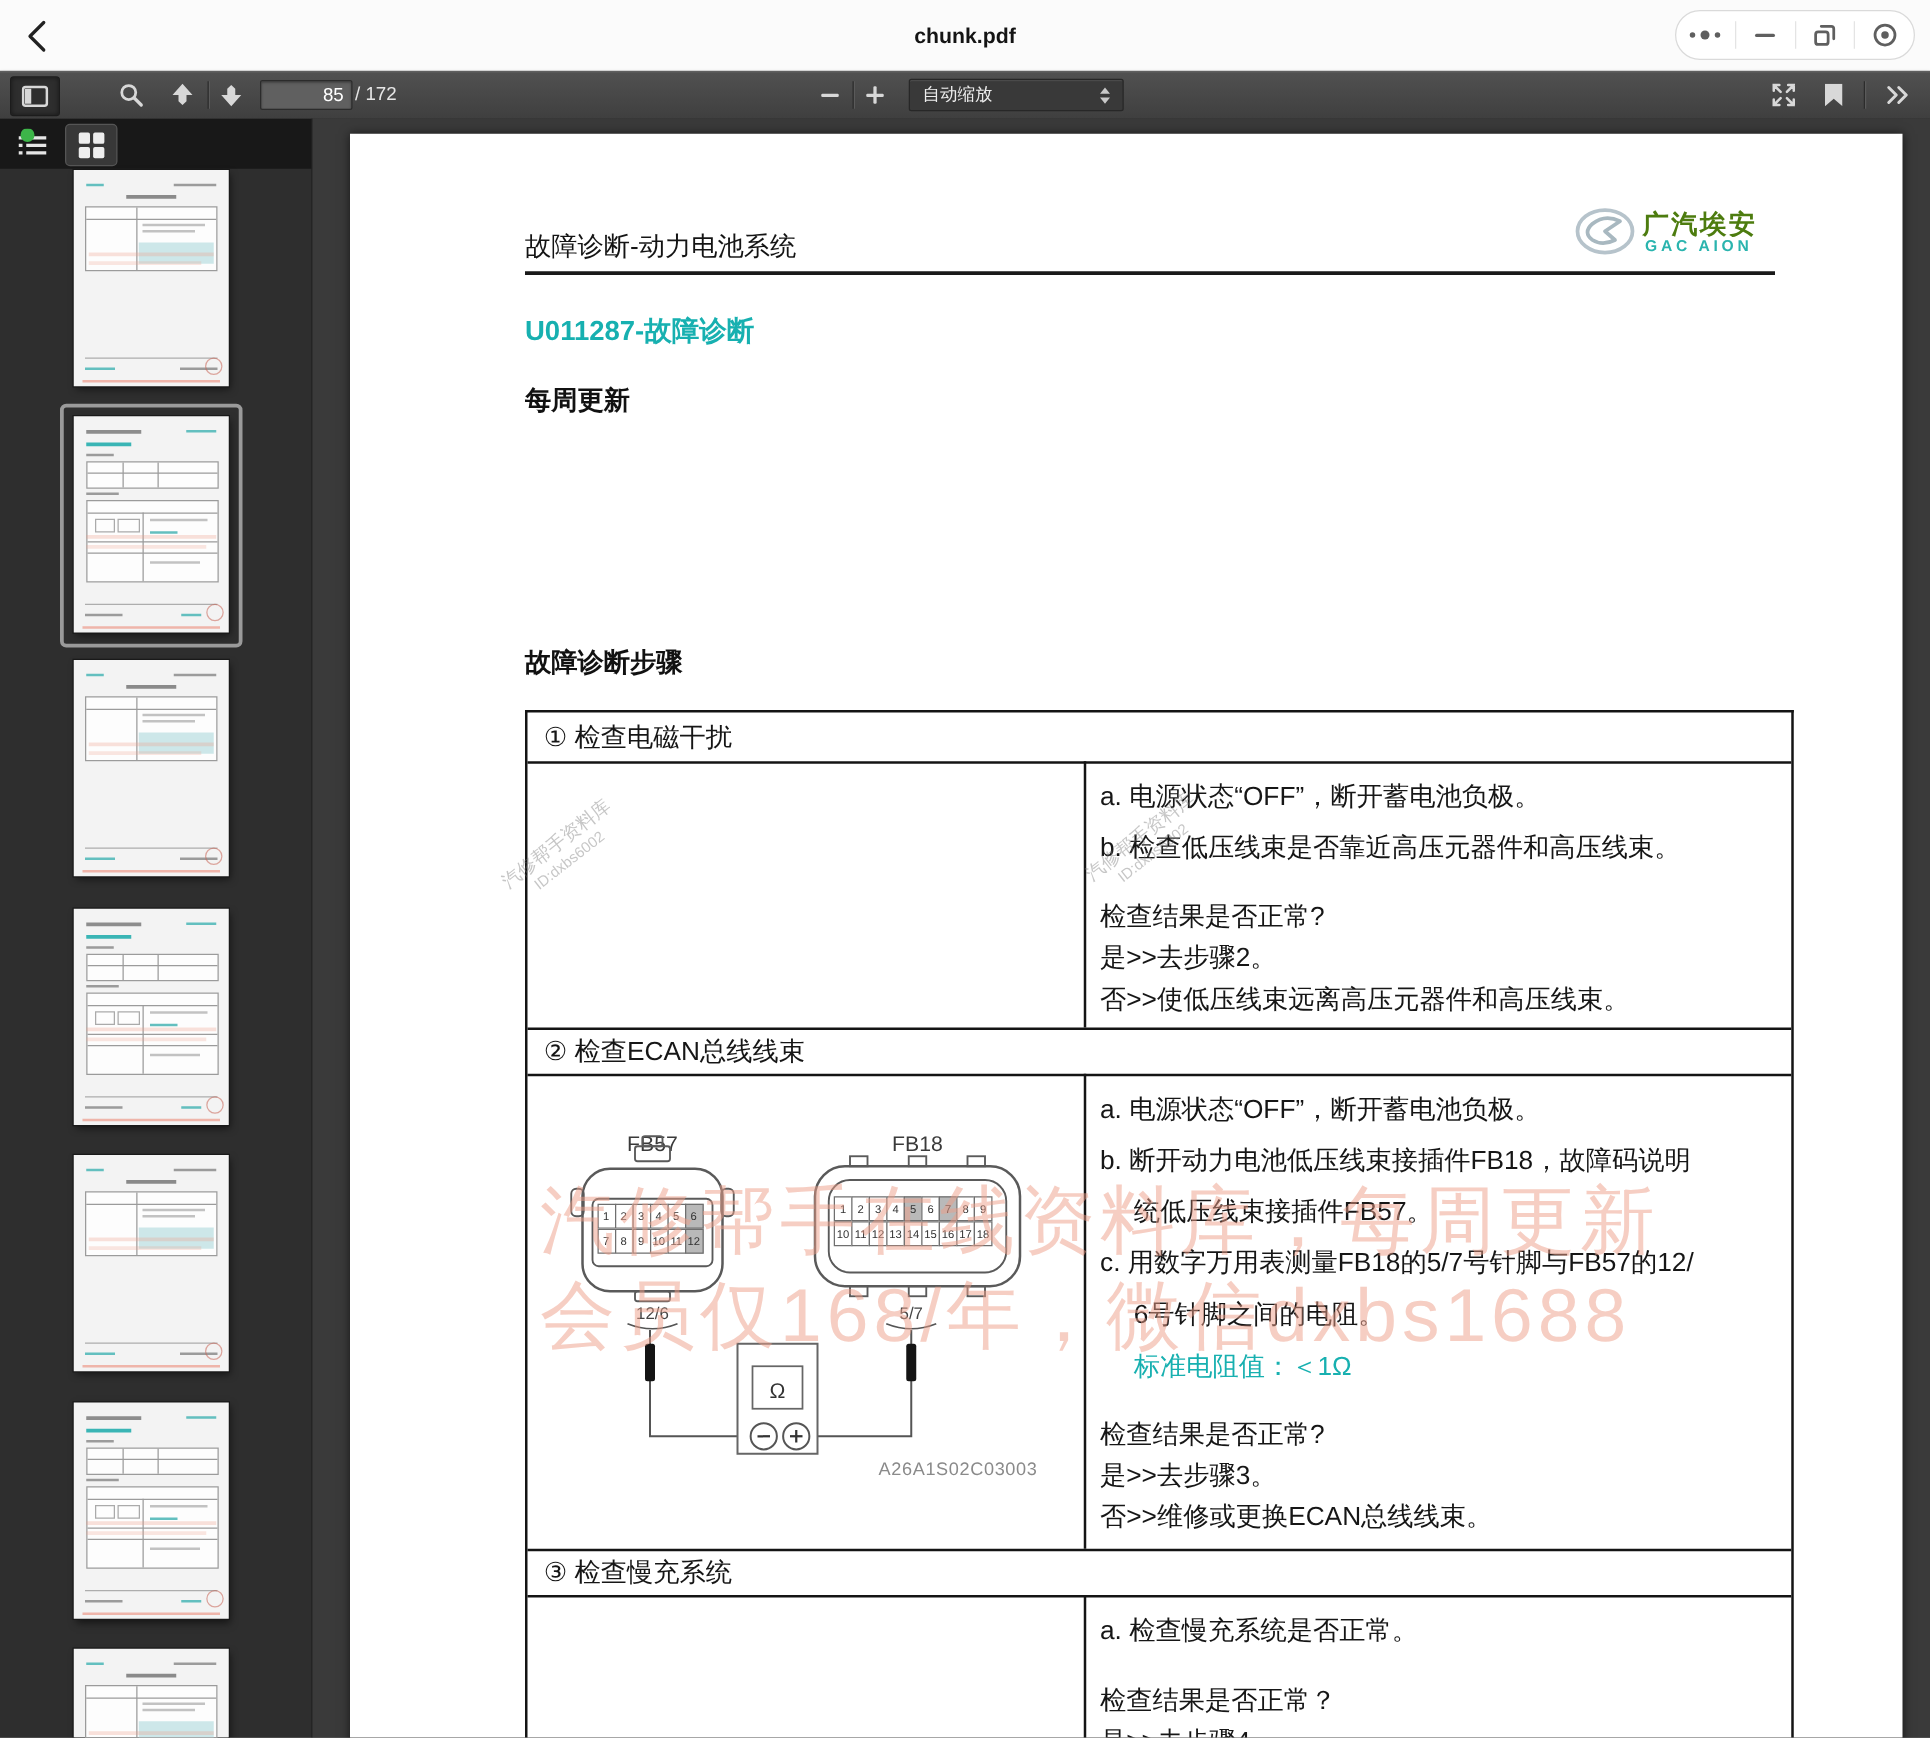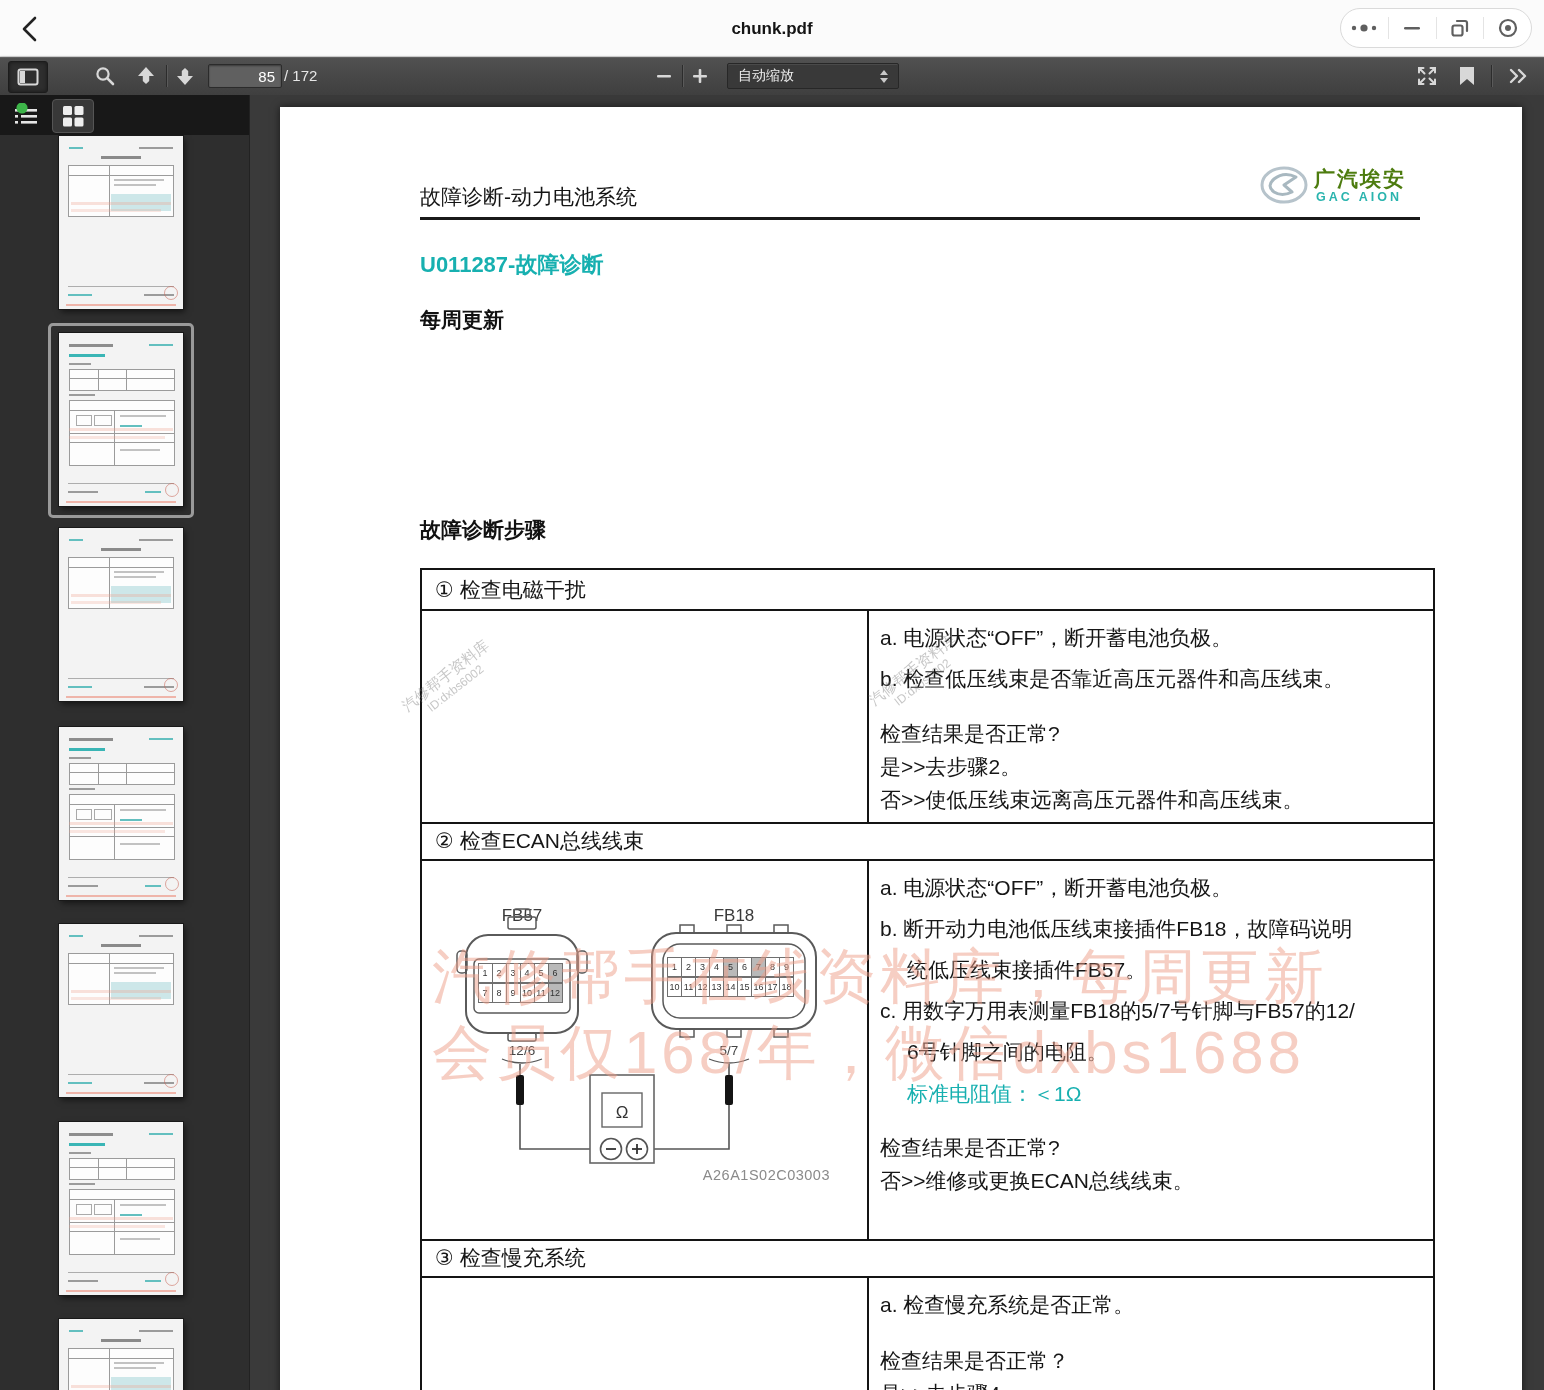--- a/index.html
+++ b/index.html
@@ -458,20 +458,21 @@
         <div class="steptitle" style="top:252px;height:37px;">② 检查ECAN总线线束</div>
         <div class="stepbody" style="top:297px;">
           <div class="ln">a. 电源状态“OFF”，断开蓄电池负极。</div>
           <div class="ln">b. 断开动力电池低压线束接插件FB18，故障码说明</div>
           <div class="ln ind">统低压线束接插件FB57。</div>
           <div class="ln">c. 用数字万用表测量FB18的5/7号针脚与FB57的12/</div>
           <div class="ln ind">6号针脚之间的电阻。</div>
           <div class="tealln">标准电阻值：＜1Ω</div>
           <div class="sp16"></div>
           <div class="res">检查结果是否正常?</div>
+          <div class="res">是&gt;&gt;去步骤3。</div>
           <div class="res">否&gt;&gt;维修或更换ECAN总线线束。</div>
         </div>
 
         <div id="diag">
           <svg width="445" height="380" viewBox="0 0 445 380">
             <text x="100" y="62" text-anchor="middle" font-size="17" fill="#3a3a3a">FB57</text>
             <text x="312" y="62" text-anchor="middle" font-size="17" fill="#3a3a3a">FB18</text>
 
             <g stroke="#5a5a5a" fill="none" stroke-width="2">
               <rect x="44" y="76" width="112" height="98" rx="22"></rect>

